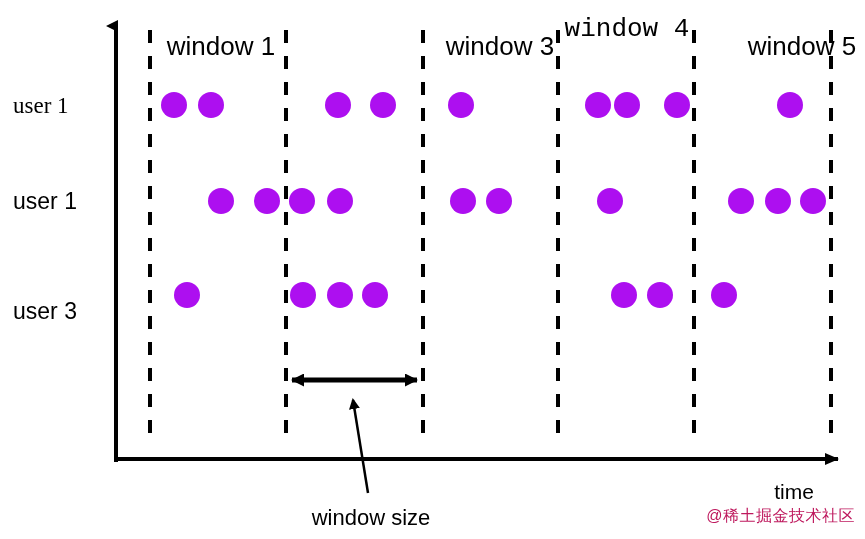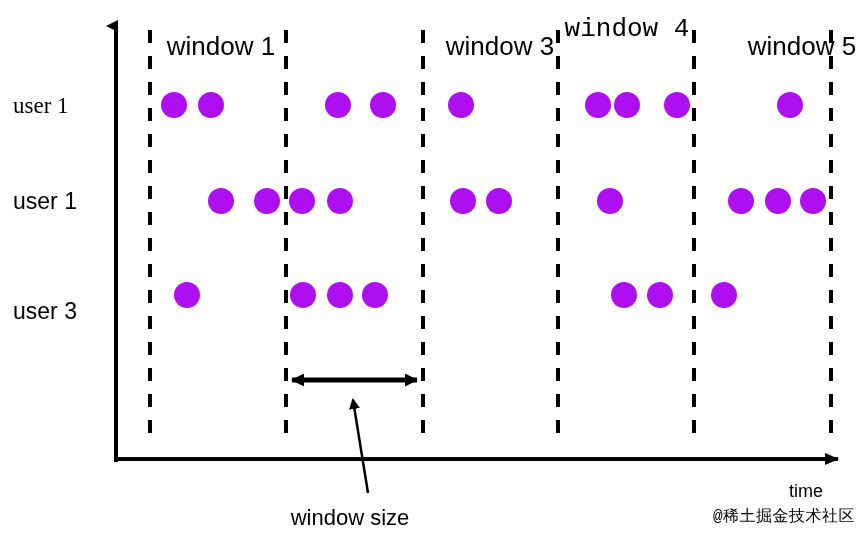--- a/index.html
+++ b/index.html
@@ -35,33 +35,32 @@
   .user-label {
     font-size: 23px;
     left: 13px;
     transform: translateY(-50%);
   }
   .window-label {
     font-size: 26px;
     transform: translate(-50%, -50%);
   }
   .axis-label {
-    font-size: 18px;
+    font-size: 21px;
     transform: translate(-50%, -50%);
-    margin-left: 12px;
   }
   .annot-label {
     font-size: 22px;
     transform: translate(-50%, -50%);
   }
   .watermark {
     position: absolute;
     font-size: 16px;
-    color: #000000;
-    font-family: Liberation Mono, monospace;
+    color: #be185d;
+    font-family: Liberation Sans, sans-serif;
     white-space: nowrap;
     transform: translate(-100%, -50%);
     letter-spacing: 0.5px;
   }
 </style>
 </head>
 <body>
 
 <div id="canvas">
 
@@ -141,17 +140,17 @@
   <div class="lbl user-label" style="top:201px;">user 1</div>
   <div class="lbl user-label" style="top:295px;margin-top:16px;">user 3</div>
 
   <div class="lbl window-label" style="left:221px; top:46px;">window 1</div>
   <div class="lbl window-label" style="left:490px; top:46px;margin-left:10px;">window 3</div>
   <div class="lbl window-label" style="left:627px; top:29px;font-family:Liberation Mono, monospace;">window 4</div>
   <div class="lbl window-label" style="left:802px; top:46px;">window 5</div>
 
   <div class="lbl axis-label" style="left:794px; top:491px;">time</div>
 
-  <div class="lbl annot-label" style="left:350px; top:518px;">window size</div>
+  <div class="lbl annot-label" style="left:371px; top:518px;">window size</div>
 
   <div class="watermark" style="left:855px; top:516px;">@稀土掘金技术社区</div>
 
 </div>
 
 </body></html>

